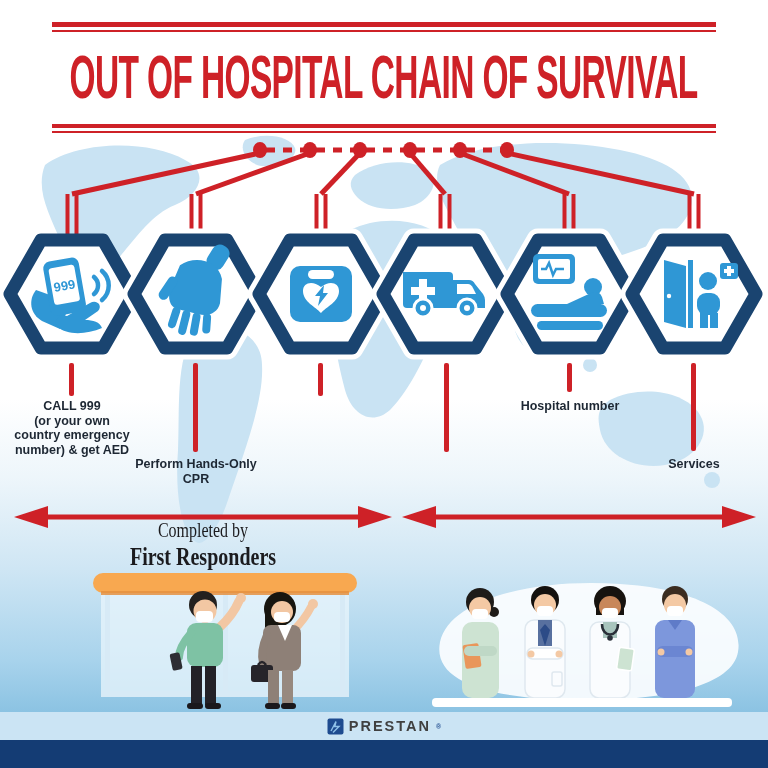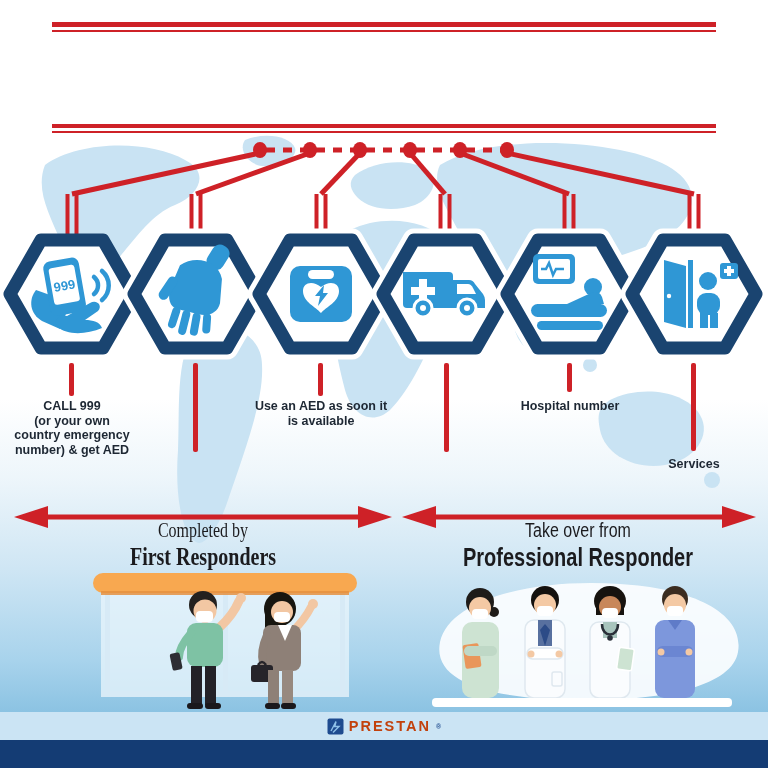--- a/index.html
+++ b/index.html
@@ -46,21 +46,21 @@
   .phase .l1 { display:block; font-size:20px; transform:scale(0.8,1); transform-origin:center; }
   .phase .l2 { display:block; font-size:25px; font-weight:800; margin-top:1px;
                transform:scale(0.8,1); transform-origin:center; white-space:nowrap; }
   .phase-left  { left:28px;  width:350px;font-family:Liberation Serif, serif; }
   .phase-right { left:402px; width:352px; }
 
   
   .band-light { position:absolute; left:0; top:712px; width:768px; height:28px; background:#CBE4F4;
     display:flex; align-items:center; justify-content:center; gap:5px; }
   .band-dark  { position:absolute; left:0; top:740px; width:768px; height:28px; background:#143C74; }
-  .brand { font-size:14.5px; font-weight:800; letter-spacing:2px; color:#c2410c; }
+  .brand { font-size:14.5px; font-weight:800; letter-spacing:2px; color:#404040; }
   .brand-reg { font-size:7px; color:#1E4B8F; vertical-align:9px; font-weight:bold; }
 </style>
 </head>
 <body>
 
 <div id="stage">
 
   <svg class="abs" style="left:0;top:0" width="768" height="768" viewBox="0 0 768 768">
     <g fill="#C9E3F3">
       <path d="M45,165 C80,140 150,140 185,160 C210,172 200,195 175,205 C150,215 135,240 115,262 C95,280 70,270 60,240 C50,215 35,190 45,165 Z"></path>
@@ -71,20 +71,23 @@
       <path d="M440,165 C480,140 560,138 620,150 C670,160 700,180 690,210 C680,238 640,250 605,260 C570,270 540,290 515,285 C488,280 470,255 458,230 C448,210 430,185 440,165 Z"></path>
       <path d="M520,295 C540,285 560,295 560,315 C560,335 545,355 530,350 C515,345 505,310 520,295 Z"></path>
       <path d="M610,400 C640,385 685,390 700,415 C712,435 695,460 665,465 C635,470 605,455 600,430 C597,415 598,408 610,400 Z"></path>
       <circle cx="712" cy="480" r="8"></circle>
       <circle cx="590" cy="365" r="7"></circle>
     </g>
   </svg>
 
   <div class="rule t1"></div>
   <div class="rule t2"></div>
+  <div class="title-wrap">
+    <div class="title">OUT OF HOSPITAL CHAIN OF SURVIVAL</div>
+  </div>
   <div class="rule b1"></div>
   <div class="rule b2"></div>
 
   <svg class="abs" style="left:0;top:130px" width="768" height="120" viewBox="0 0 768 120">
     <g stroke="#CE2127" stroke-width="5" fill="none">
       <line x1="266" y1="20" x2="304" y2="20" stroke-dasharray="9 8"></line>
       <line x1="316" y1="20" x2="354" y2="20" stroke-dasharray="9 8"></line>
       <line x1="366" y1="20" x2="404" y2="20" stroke-dasharray="9 8"></line>
       <line x1="416" y1="20" x2="454" y2="20" stroke-dasharray="9 8"></line>
       <line x1="466" y1="20" x2="501" y2="20" stroke-dasharray="9 8"></line>
@@ -217,45 +220,41 @@
   <div class="vline v2"></div>
   <div class="vline v3"></div>
   <div class="vline v4"></div>
   <div class="vline v5"></div>
   <div class="vline v6"></div>
 
   <div class="step-label sl1">CALL 999
 (or your own
 country emergency
 number) &amp; get AED</div>
-  <div class="step-label sl3">Use an AED as soon it
-is available</div>
+  <div class="step-label sl2">Perform Hands-Only
+CPR</div>
   <div class="step-label sl5">Hospital number</div>
   <div class="step-label sl6">Services</div>
 
   <svg class="abs" style="left:0;top:502px" width="768" height="32" viewBox="0 0 768 32">
     <g fill="#CE2127">
       <line x1="44" y1="15" x2="364" y2="15" stroke="#CE2127" stroke-width="5"></line>
       <polygon points="14,15 48,4 48,26"></polygon>
       <polygon points="392,15 358,4 358,26"></polygon>
     </g>
     <g fill="#CE2127">
       <line x1="432" y1="15" x2="726" y2="15" stroke="#CE2127" stroke-width="5"></line>
       <polygon points="402,15 436,4 436,26"></polygon>
       <polygon points="756,15 722,4 722,26"></polygon>
     </g>
   </svg>
 
   <div class="phase phase-left">
     <span class="l1">Completed by</span>
     <span class="l2">First Responders</span>
-  </div>
-  <div class="phase phase-right">
-    <span class="l1">Take over from</span>
-    <span class="l2">Professional Responder</span>
   </div>
 
   <svg class="abs" style="left:75px;top:567px" width="300" height="145" viewBox="0 0 300 145">
     <g>
       <rect x="26" y="26" width="248" height="100" fill="#EAF5FC" opacity="0.75"></rect>
       <rect x="30" y="26" width="5" height="104" fill="#D7EAF6"></rect>
       <rect x="148" y="26" width="5" height="104" fill="#D7EAF6"></rect>
       <rect x="265" y="26" width="5" height="104" fill="#D7EAF6"></rect>
       <rect x="26" y="124" width="248" height="6" fill="#D7EAF6"></rect>
       <rect x="18" y="6" width="264" height="20" rx="10" fill="#F8A850"></rect>

